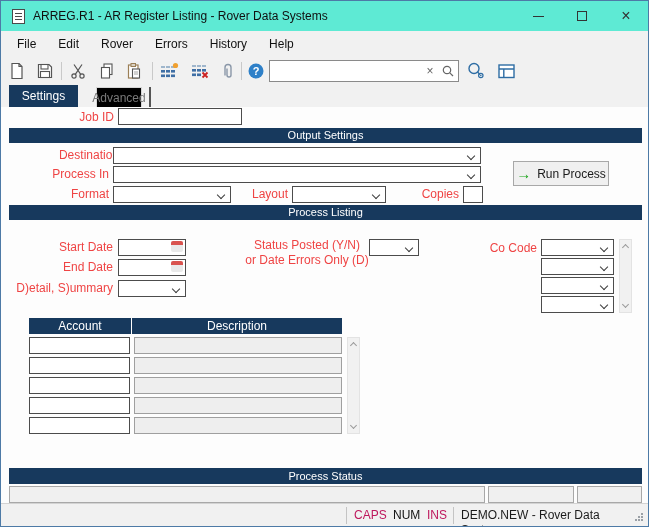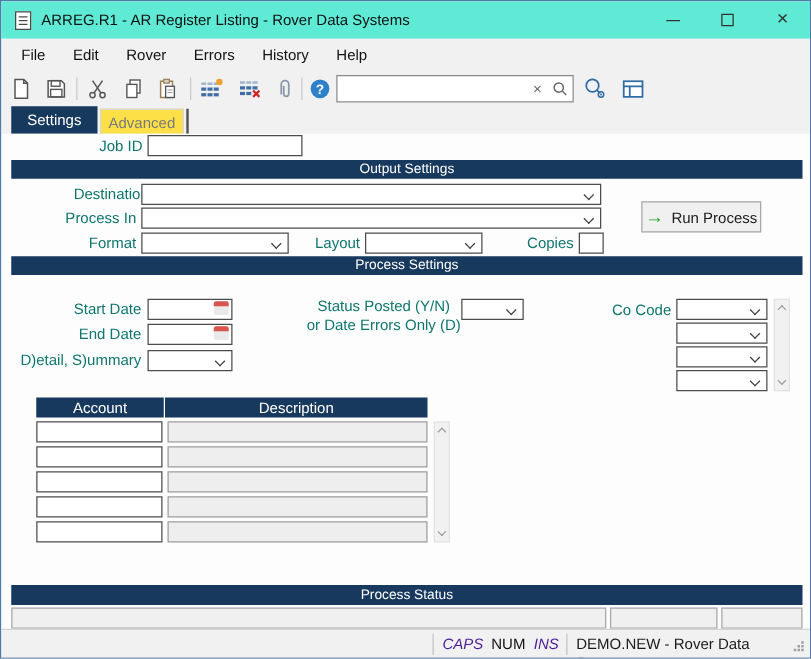--- a/index.html
+++ b/index.html
@@ -26,45 +26,45 @@
   
   .toolbar { position:absolute; left:0; top:56px; right:0; height:28px; background:#f1f1f1; }
   .tbtn { position:absolute; top:3px; width:22px; height:22px; display:flex; align-items:center; justify-content:center; }
   .tsep { position:absolute; top:5px; width:1px; height:18px; background:#c9c9c9; }
   .searchbox { position:absolute; left:268px; top:3px; width:190px; height:22px; background:#fff; border:1px solid #8a8a8a; }
   .searchbox input { position:absolute; left:3px; top:1px; right:38px; height:18px; border:none; outline:none; font:12px "Liberation Sans",sans-serif; background:transparent; }
   .sb-ic { position:absolute; top:2px; width:16px; height:16px; display:flex; align-items:center; justify-content:center; color:#666; }
   
   .tabstrip { position:absolute; left:0; top:84px; right:0; height:22px; background:#f1f1f1; }
   .tab-active { position:absolute; left:8px; top:0; width:69px; height:22px; background:#17395d; color:#fff; display:flex; align-items:center; justify-content:center; }
-  .tab-idle { position:absolute; left:79px; top:2px; width:67px; height:20px; background:#fde047; border:1px solid #d6d6d6; border-bottom:none; color:#7a7a7a; display:flex; align-items:center; justify-content:center; }
+  .tab-idle { position:absolute; left:95px; top:2px; width:46px; height:20px; background:#000000; border:1px solid #d6d6d6; border-bottom:none; color:#7a7a7a; display:flex; align-items:center; justify-content:center; }
   .tab-line { position:absolute; left:148px; top:2px; width:2px; height:20px; background:#555; }
   
   .form { position:absolute; left:0; top:106px; right:0; height:398px; background:#fdfdfd; }
-  .lbl { position:absolute; text-align:right; line-height:17px; color:#0f766e; white-space:nowrap; }
+  .lbl { position:absolute; text-align:right; line-height:17px; color:#ef4444; white-space:nowrap; }
   .band { position:absolute; background:#17395d; color:#fff; text-align:center; font-size:11px; line-height:15px; height:15px; }
   .inp { position:absolute; background:#fff; border:1px solid #4c4c4c; font:12px "Liberation Sans",sans-serif; padding:0 3px; }
   .dd { position:absolute; background:#fff; border:1px solid #4c4c4c; height:17px; }
   .chev { position:absolute; right:6px; top:5px; width:6px; height:6px; border-right:1.4px solid #3c3c3c; border-bottom:1.4px solid #3c3c3c; transform:rotate(45deg); }
   .cal { position:absolute; right:3px; top:2px; width:12px; height:11px; background:#e9e9e9; border-radius:2px; }
   .cal::before { content:""; position:absolute; left:0; right:0; top:0; height:4px; background:#d9534f; border-radius:2px 2px 0 0; }
   .vscroll { position:absolute; width:13px; background:#f1f1f1; border:1px solid #e3e3e3; }
   .sarr { position:absolute; left:3px; width:5px; height:5px; border-right:1.3px solid #9a9a9a; border-bottom:1.3px solid #9a9a9a; }
   .sarr.up { top:5px; transform:rotate(-135deg); }
   .sarr.down { bottom:5px; transform:rotate(45deg); }
   .runbtn { position:absolute; left:512px; top:160px; width:96px; height:25px; background:#f0f0f0; border:1px solid #a8a8a8; display:flex; align-items:center; justify-content:center; gap:6px; }
   .runbtn .arrow { color:#1ea51e; font-size:15px; font-weight:bold; line-height:12px; }
   .grideb { position:absolute; height:17px; background:#eeeeee; border:1px solid #9f9f9f; }
   .th { position:absolute; background:#17395d; color:#fff; text-align:center; font-size:12px; line-height:16px; height:16px; }
   .seg { position:absolute; height:17px; background:#f0f0f0; border:1px solid #a8a8a8; }
   
   .statusbar { position:absolute; left:0; bottom:0; right:0; height:23px; background:#f1f1f1; border-top:1px solid #d3d3d3; }
   .sb-item { position:absolute; top:4px; line-height:15px; }
   .sb-sep { position:absolute; top:3px; width:1px; height:17px; background:#c4c4c4; }
-  .dim { color:#4c1d95;font-style:italic; }
+  .dim { color:#be185d; }
   .grip { position:absolute; right:4px; bottom:4px; width:10px; height:10px; }
   .grip::after { content:""; position:absolute; width:2px; height:2px; background:transparent;
     box-shadow:7px 1px #9aa0a6, 4px 4px #9aa0a6, 7px 4px #9aa0a6, 1px 7px #9aa0a6, 4px 7px #9aa0a6, 7px 7px #9aa0a6; }
   svg { display:block; }
 </style>
 </head>
 <body>
 
 <div class="win">
 
@@ -227,21 +227,21 @@
       <span>Run Process</span>
     </div>
 
     <span class="lbl" style="left:0;top:79px;width:108px">Format</span>
     <div class="dd" style="left:112px;top:79px;width:118px"><span></span><span class="chev"></span></div>
     <span class="lbl" style="left:210px;top:79px;width:77px">Layout</span>
     <div class="dd" style="left:291px;top:79px;width:94px"><span></span><span class="chev"></span></div>
     <span class="lbl" style="left:370px;top:79px;width:88px">Copies</span>
     <input class="inp" style="left: 462px; top: 79px; width: 20px; height: 17px;" value="">
 
-    <div class="band" style="left:8px;top:98px;width:633px">Process Settings</div>
+    <div class="band" style="left:8px;top:98px;width:633px">Process Listing</div>
 
     <span class="lbl" style="left:0;top:132px;width:112px">Start Date</span>
     <span style="position:absolute;left:117px;top:132px;width:68px;height:17px">
       <input class="inp" style="left: 0px; top: 0px; width: 68px; height: 17px; padding-right: 17px;" value="">
       <span class="cal"></span>
     </span>
 
     <span class="lbl" style="left:0;top:152px;width:112px">End Date</span>
     <span style="position:absolute;left:117px;top:152px;width:68px;height:17px">
       <input class="inp" style="left: 0px; top: 0px; width: 68px; height: 17px; padding-right: 17px;" value="">

